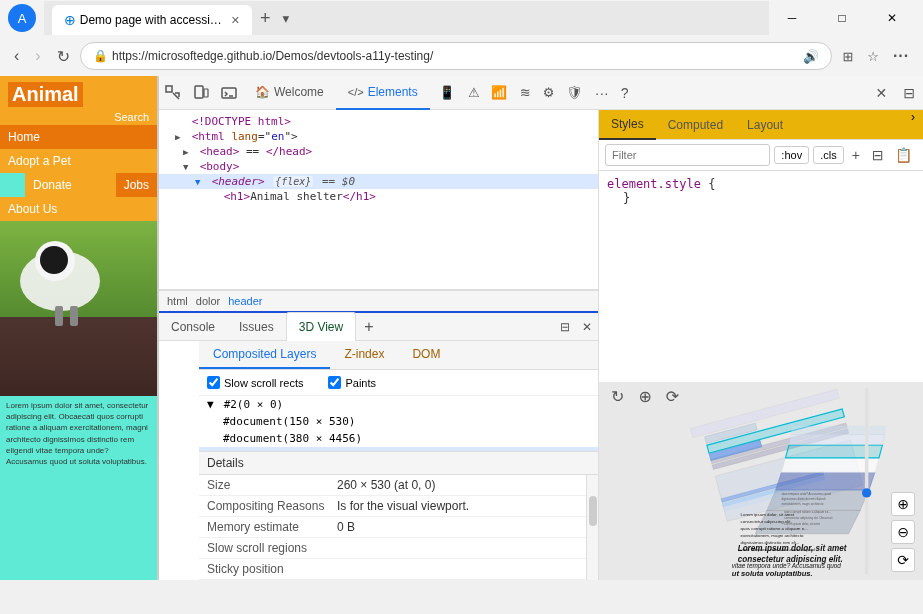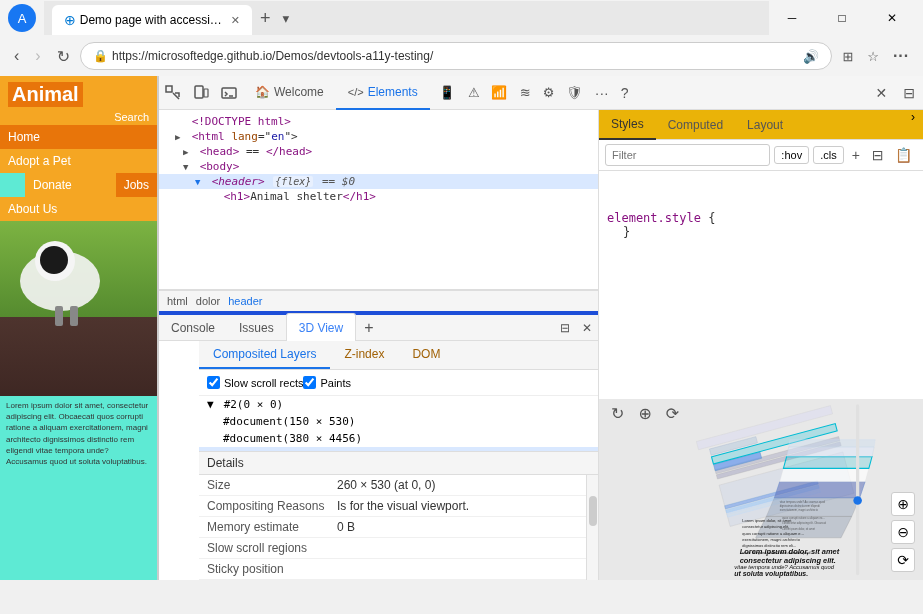--- a/index.html
+++ b/index.html
@@ -50,53 +50,53 @@
     .indent-1 { padding-left: 24px; }
     .indent-2 { padding-left: 36px; font-style: italic; }
     .indent-3 { padding-left: 48px; }
     .triangle { display: inline-block; width: 10px; color: #555; font-size: 9px; }
     .breadcrumb-bar { display: flex; align-items: center; padding: 4px 8px; border-top: 1px solid #ddd; font-size: 11px; color: #555; background: #f5f5f5; gap: 4px; }
     .bc-item { cursor: pointer; color: #555; }
     .bc-item.selected { color: #1a73e8; }
     .bc-sep { color: #999; }
 
     
-    .sub-tabs { display: flex; align-items: center; border-top: 4px solid #1d4ed8; border-bottom: 1px solid #ddd; background: #f5f5f5; height: 30px; }
+    .sub-tabs { display: flex; align-items: center; border-top: 2px solid #1d4ed8; border-bottom: 1px solid #ddd; background: #f5f5f5; height: 30px; }
     .sub-tab { padding: 0 12px; height: 30px; display: flex; align-items: center; cursor: pointer; font-size: 12px; color: #555; }
     .sub-tab.active { background: white; border: 1px solid #ddd; border-bottom: 1px solid white; margin-bottom: -1px; border-radius: 3px 3px 0 0; font-size: 12px; }
     .sub-tab-plus { padding: 0 8px; color: #555; cursor: pointer; font-size: 16px; }
     .sub-tab-icons { margin-left: auto; display: flex; }
 
     
     .threed-panel { display: flex; flex: 1; overflow: hidden; }
     .threed-view-tabs { display: flex; border-bottom: 1px solid #ddd; background: #f5f5f5; }
     .view-tab { padding: 6px 14px; font-size: 12px; cursor: pointer; color: #1a73e8; border-bottom: 2px solid #1a73e8; }
     .view-tab.inactive { color: #a16207; border-bottom: 2px solid transparent; }
-    .threed-options { padding: 6px 8px; border-bottom: 1px solid #eee; display: flex; gap: 0; align-items: center; }
+    .threed-options { padding: 6px 8px; border-bottom: 1px solid #eee; display: flex; gap: 25px; align-items: center; }
     .checkbox-label { display: flex; align-items: center; gap: 4px; font-size: 11px; cursor: pointer; }
     .layer-list { flex: 1; overflow-y: auto; font-size: 11px; font-family: monospace; }
     .layer-item { padding: 2px 8px; cursor: pointer; white-space: nowrap; }
     .layer-item.selected { background: #d9e8ff; color: #1a73e8; }
 
     
     .details-panel { border-top: 1px solid #ddd; }
     .details-header { padding: 4px 8px; font-size: 12px; font-weight: 500; color: #333; background: #f5f5f5; border-bottom: 1px solid #ddd; cursor: pointer; }
     .details-row { display: flex; padding: 3px 8px; border-bottom: 1px solid #f0f0f0; }
     .details-key { color: #555; width: 130px; flex-shrink: 0; font-weight: 500; }
     .details-val { color: #333; flex: 1; }
     .details-scroll { max-height: 120px; overflow-y: auto; }
     .styles-tabs { display: flex; border-bottom: 1px solid #ddd; background: #eab308; height: 30px; }
     .styles-tab { padding: 0 12px; height: 30px; display: flex; align-items: center; font-size: 12px; cursor: pointer; color: #555; }
     .styles-tab.active { color: #333; border-bottom: 2px solid #333; }
     .styles-more { margin-left: auto; padding: 0 8px; cursor: pointer; }
     .styles-filter-bar { display: flex; align-items: center; padding: 4px 6px; border-bottom: 1px solid #ddd; gap: 4px; }
     .styles-filter { flex: 1; height: 22px; border: 1px solid #ccc; border-radius: 3px; padding: 0 6px; font-size: 11px; }
     .styles-btn { padding: 2px 6px; font-size: 11px; border: 1px solid #ccc; border-radius: 3px; background: white; cursor: pointer; }
     .styles-icon-btn { background: none; border: none; cursor: pointer; color: #555; font-size: 14px; padding: 2px 4px; }
-    .styles-content { flex: 1; overflow-y: auto; padding: 6px 8px; font-size: 12px; font-family: monospace; margin-top: 34px; }
+    .styles-content { flex: 1; overflow-y: auto; padding: 6px 8px; font-size: 12px; font-family: monospace; }
     .css-rule { margin-bottom: 8px; }
     .css-selector { color: #881280; }
     .css-brace { color: #333; }
     .css-prop { color: #333; padding-left: 16px; }
 
     
     .threed-view { flex: 1; background: #e8e8e8; position: relative; overflow: hidden; }
 
     .devtools-top { display: flex; align-items: center; height: 34px; border-bottom: 1px solid #ddd; background: #f5f5f5; }
     .toolbar-icon-btn { background: none; border: none; cursor: pointer; color: #555; font-size: 16px; padding: 2px 4px; border-radius: 3px; }
@@ -261,21 +261,21 @@
           <span class="bc-item">html</span>
           <span class="bc-sep"> </span>
           <span class="bc-item">dolor</span>
           <span class="bc-sep"> </span>
           <span class="bc-item selected">header</span>
         </div>
 
         <div class="sub-tabs">
           <div class="sub-tab">Console</div>
           <div class="sub-tab">Issues</div>
-          <div class="sub-tab active" style="background:white;border:1px solid #ddd;border-bottom:1px solid white;margin-bottom:-1px;font-size:12px;color:#3b82f6;">3D View</div>
+          <div class="sub-tab active" style="background:white;border:1px solid #ddd;border-bottom:1px solid white;margin-bottom:-1px;font-size:12px;color:#14532d;">3D View</div>
           <div class="sub-tab-plus">+</div>
           <div class="sub-tab-icons">
             <button class="dt-icon-btn" style="font-size:12px;">⊟</button>
             <button class="dt-icon-btn" style="font-size:12px;">✕</button>
           </div>
         </div>
 
         <div class="threed-panel" style="flex:1;display:flex;flex-direction:column;margin-left:40px;">
 
           <div class="threed-view-tabs">

